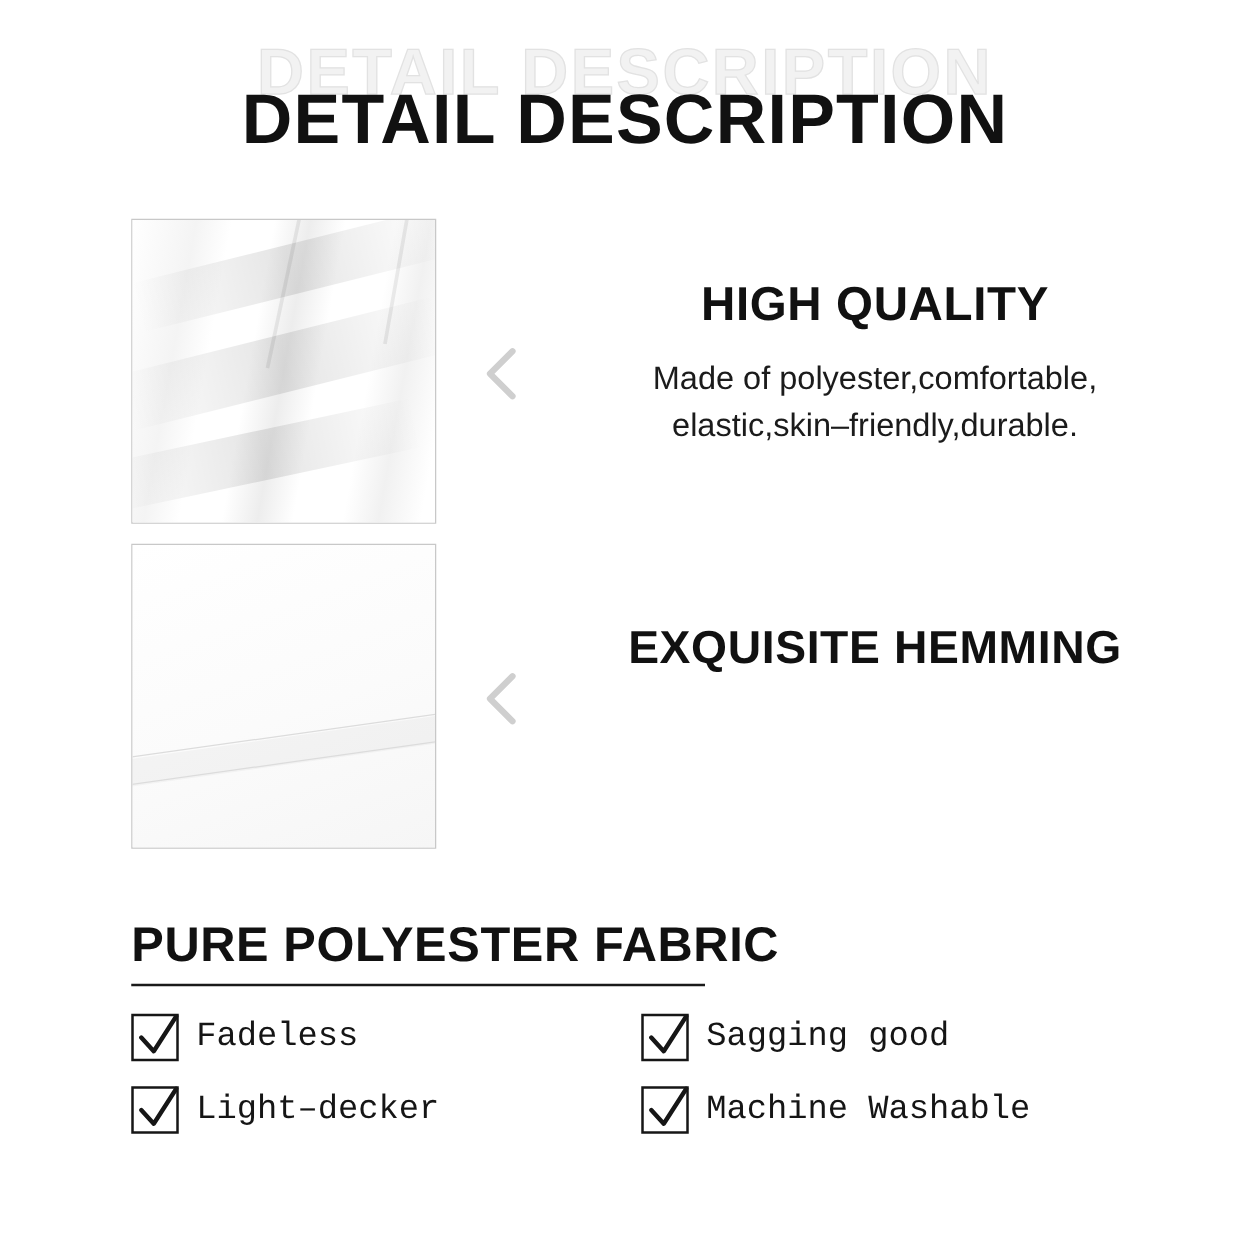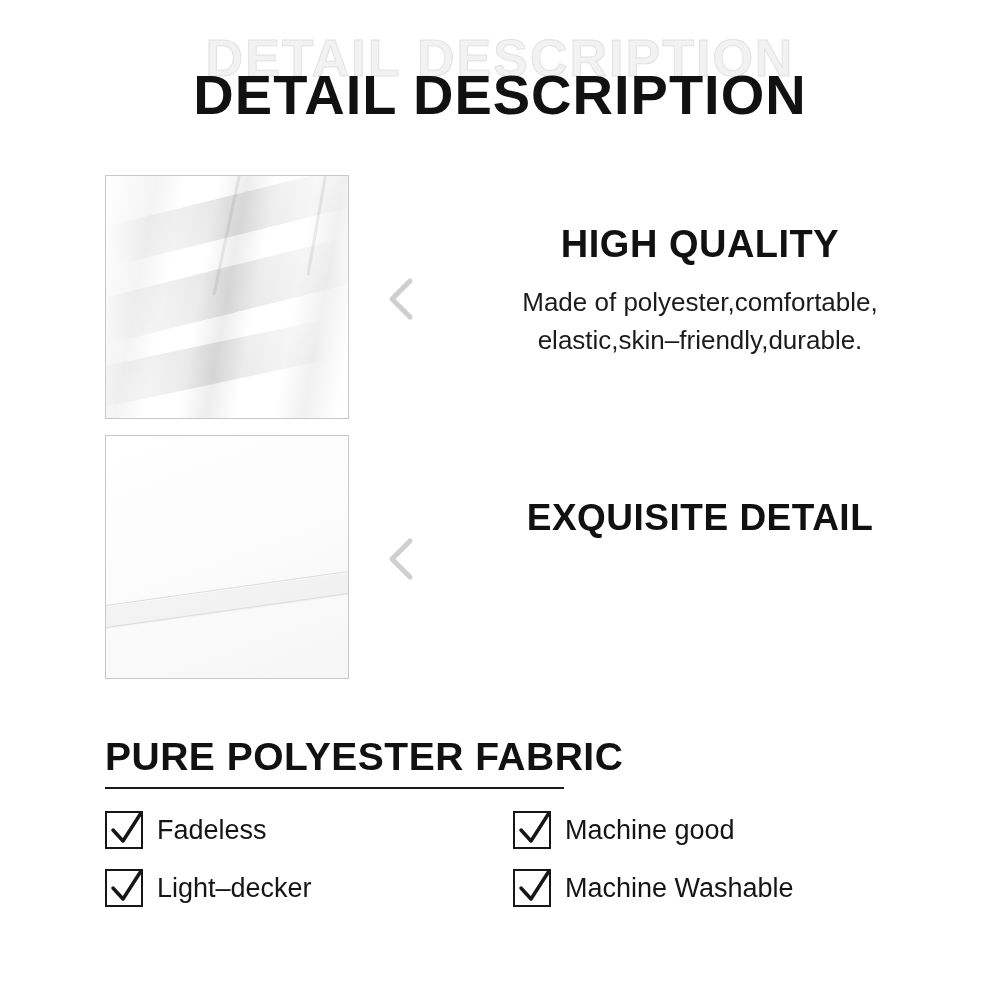--- a/index.html
+++ b/index.html
@@ -166,20 +166,21 @@
   }
   .check-grid {
     margin-top: 22px;
     display: grid;
     grid-template-columns: 408px 1fr;
     grid-row-gap: 20px;
   }
   .check-item {
     display: flex;
     align-items: center;
+    font-family: Liberation Mono, monospace;
   }
   .checkbox {
     width: 38px;
     height: 38px;
     border: 2px solid #161616;
     position: relative;
     flex: 0 0 auto;
     box-sizing: border-box;
   }
   .checkbox svg {
@@ -235,21 +236,21 @@
     </div>
   </div>
 
   <div class="arrow">
     <svg width="34" height="44" viewBox="0 0 34 44">
       <polyline points="26,4 8,22 26,40" fill="none" stroke="#cfcfcf" stroke-width="5" stroke-linecap="round" stroke-linejoin="round"></polyline>
     </svg>
   </div>
 
   <div class="feature-text f2-text">
-    <div class="feature-heading small">EXQUISITE DETAIL</div>
+    <div class="feature-heading small">EXQUISITE HEMMING</div>
   </div>
 </div>
 
 <div class="fabric-section">
   <div class="fabric-title">PURE POLYESTER FABRIC</div>
   <div class="fabric-rule"></div>
 
   <div class="check-grid">
 
     <div class="check-item">
@@ -260,21 +261,21 @@
       </span>
       <span class="check-label">Fadeless</span>
     </div>
 
     <div class="check-item">
       <span class="checkbox">
         <svg width="34" height="40" viewBox="0 0 34 40">
           <polyline points="3,20 13,31 31,3" fill="none" stroke="#161616" stroke-width="3.5" stroke-linecap="round" stroke-linejoin="round"></polyline>
         </svg>
       </span>
-      <span class="check-label">Machine good</span>
+      <span class="check-label">Sagging good</span>
     </div>
 
     <div class="check-item">
       <span class="checkbox">
         <svg width="34" height="40" viewBox="0 0 34 40">
           <polyline points="3,20 13,31 31,3" fill="none" stroke="#161616" stroke-width="3.5" stroke-linecap="round" stroke-linejoin="round"></polyline>
         </svg>
       </span>
       <span class="check-label">Light–decker</span>
     </div>

